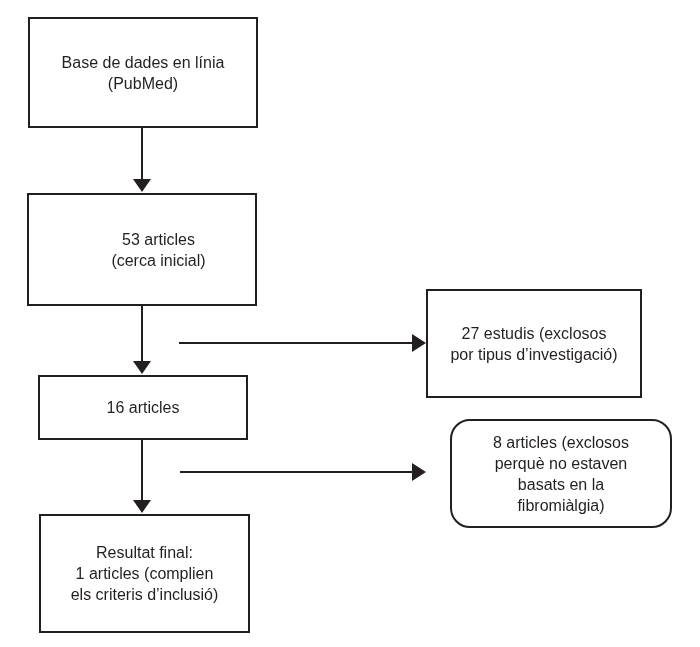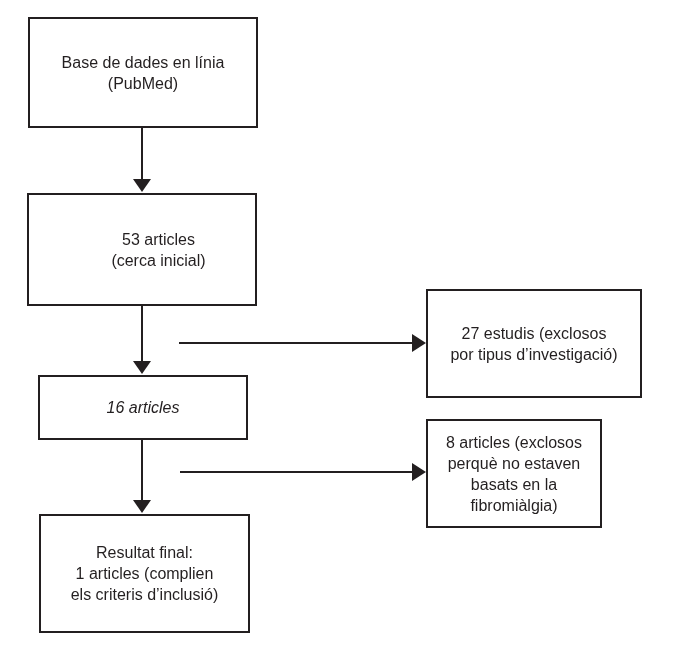--- a/index.html
+++ b/index.html
@@ -28,24 +28,24 @@
     justify-content: center;
     text-align: center;
     white-space: pre-line;
     font-size: 16px;
     line-height: 21px;
     color: var(--ink);
     padding: 4px 8px;
   }
   .node-database         { left: 28px;  top: 17px;  width: 230px; height: 111px; }
   .node-initial-search   { left: 27px;  top: 193px; width: 230px; height: 113px; padding-left: 41px; }
-  .node-screened         { left: 38px;  top: 375px; width: 210px; height: 65px; font-style: italic;  }
+  .node-screened         { left: 38px;  top: 375px; width: 210px; height: 65px;  }
   .node-final            { left: 39px;  top: 514px; width: 211px; height: 119px; }
   .node-excluded-type    { left: 426px; top: 289px; width: 216px; height: 109px; }
-  .node-excluded-fibro   { left: 426px; top: 419px; width: 176px; height: 109px; }
+  .node-excluded-fibro   { left: 450px; top: 419px; width: 222px; height: 109px; border-radius: 20px; }
   svg.arrows {
     position: absolute;
     left: 0; top: 0;
     width: 700px; height: 647px;
     pointer-events: none;
   }
   svg.arrows line    { stroke: var(--ink); stroke-width: 2; }
   svg.arrows polygon { fill: var(--ink); }
 </style>
 </head>

